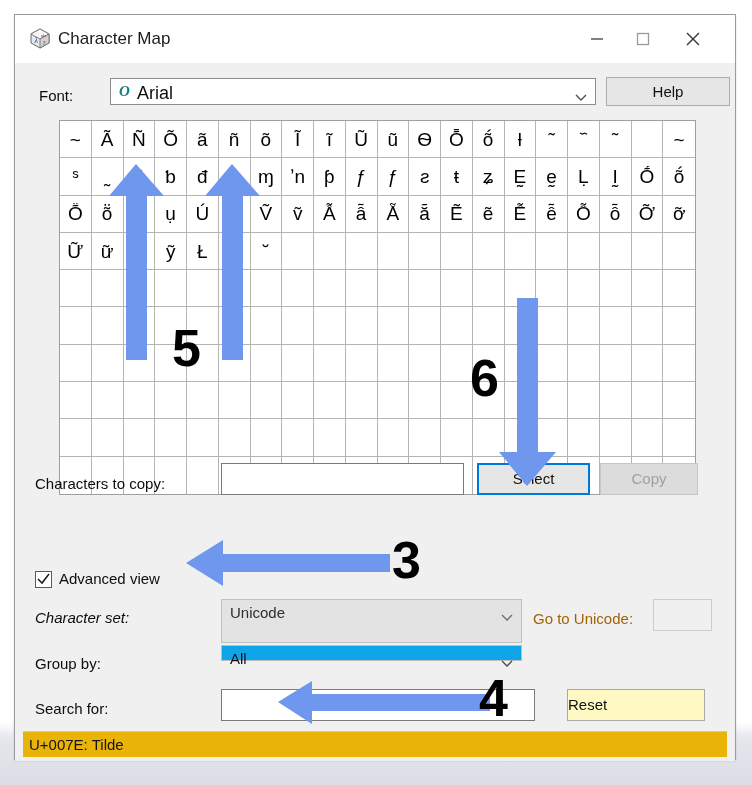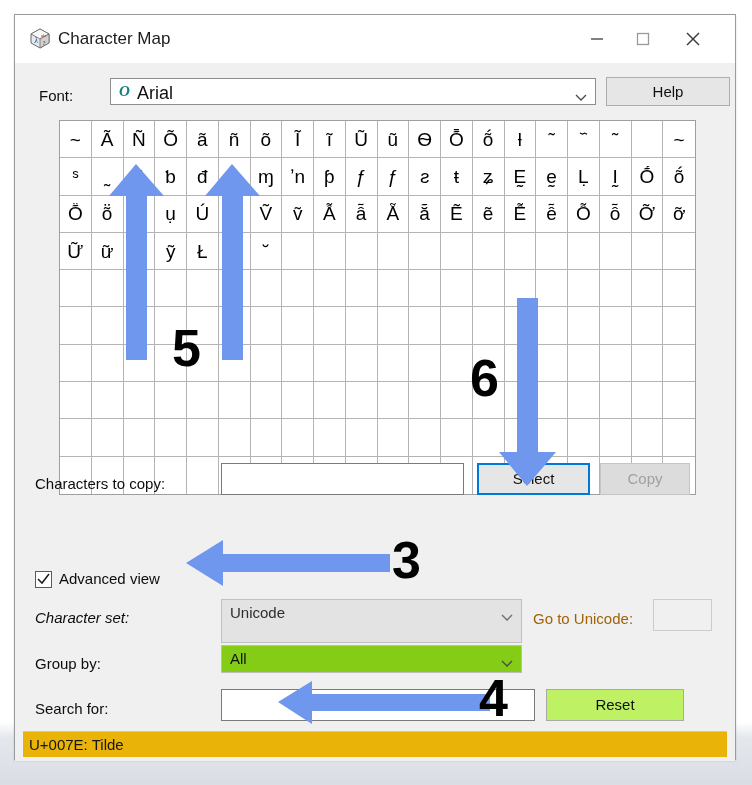--- a/index.html
+++ b/index.html
@@ -185,21 +185,21 @@
     box-sizing: border-box;
     font-size: 15px;
     color: #101010;
     text-align: center;
     line-height: 28px;
   }
   #btn-copy {
     position: absolute;
     left: 585px;
     top: 400px;
-    width: 90px;
+    width: 98px;
     height: 32px;
     background: #dcdcdc;
     border: 1px solid #c6c6c6;
     box-sizing: border-box;
     font-size: 15px;
     color: #a0a0a0;
     text-align: center;
     line-height: 30px;
   }
   #adv-box {
@@ -237,51 +237,51 @@
     border: 1px solid #ccc;
     box-sizing: border-box;
   }
 
   #lbl-group { left: 20px; top: 592px; }
   #group-combo {
     position: absolute;
     left: 206px;
     top: 582px;
     width: 301px;
-    height: 28px;
-    background: #84cc16;
+    height: 16px;
+    background: #0ea5e9;
     border: 1px solid #bdbdbd;
     box-sizing: border-box;
   }
   #group-val { position:absolute; left:8px; top:4px; font-size:15px; color:#111; }
 
   #lbl-search { left: 20px; top: 637px; }
   #search-input {
     position: absolute;
     left: 206px;
     top: 626px;
     width: 314px;
     height: 32px;
     background: #ffffff;
     border: 1px solid #7a7a7a;
     box-sizing: border-box;
   }
   #search-val { position:absolute; left:8px; top:6px; font-size:18px; color:#0f172a;margin-top:40px; }
   #btn-reset {
     position: absolute;
-    left: 531px;
+    left: 552px;
     top: 626px;
     width: 138px;
     height: 32px;
-    background: #bef264;
+    background: #fef9c3;
     border: 1px solid #a9a9a9;
     box-sizing: border-box;
     font-size: 15px;
     color: #101010;
-    text-align: center;
+    text-align: left;
     line-height: 30px;
   }
   #statusbar {
     position: absolute;
     left: 8px;
     top: 668px;
     width: 704px;
     height: 26px;
     background: #eab308;
     border-top: 1px solid #c8c8c8;

